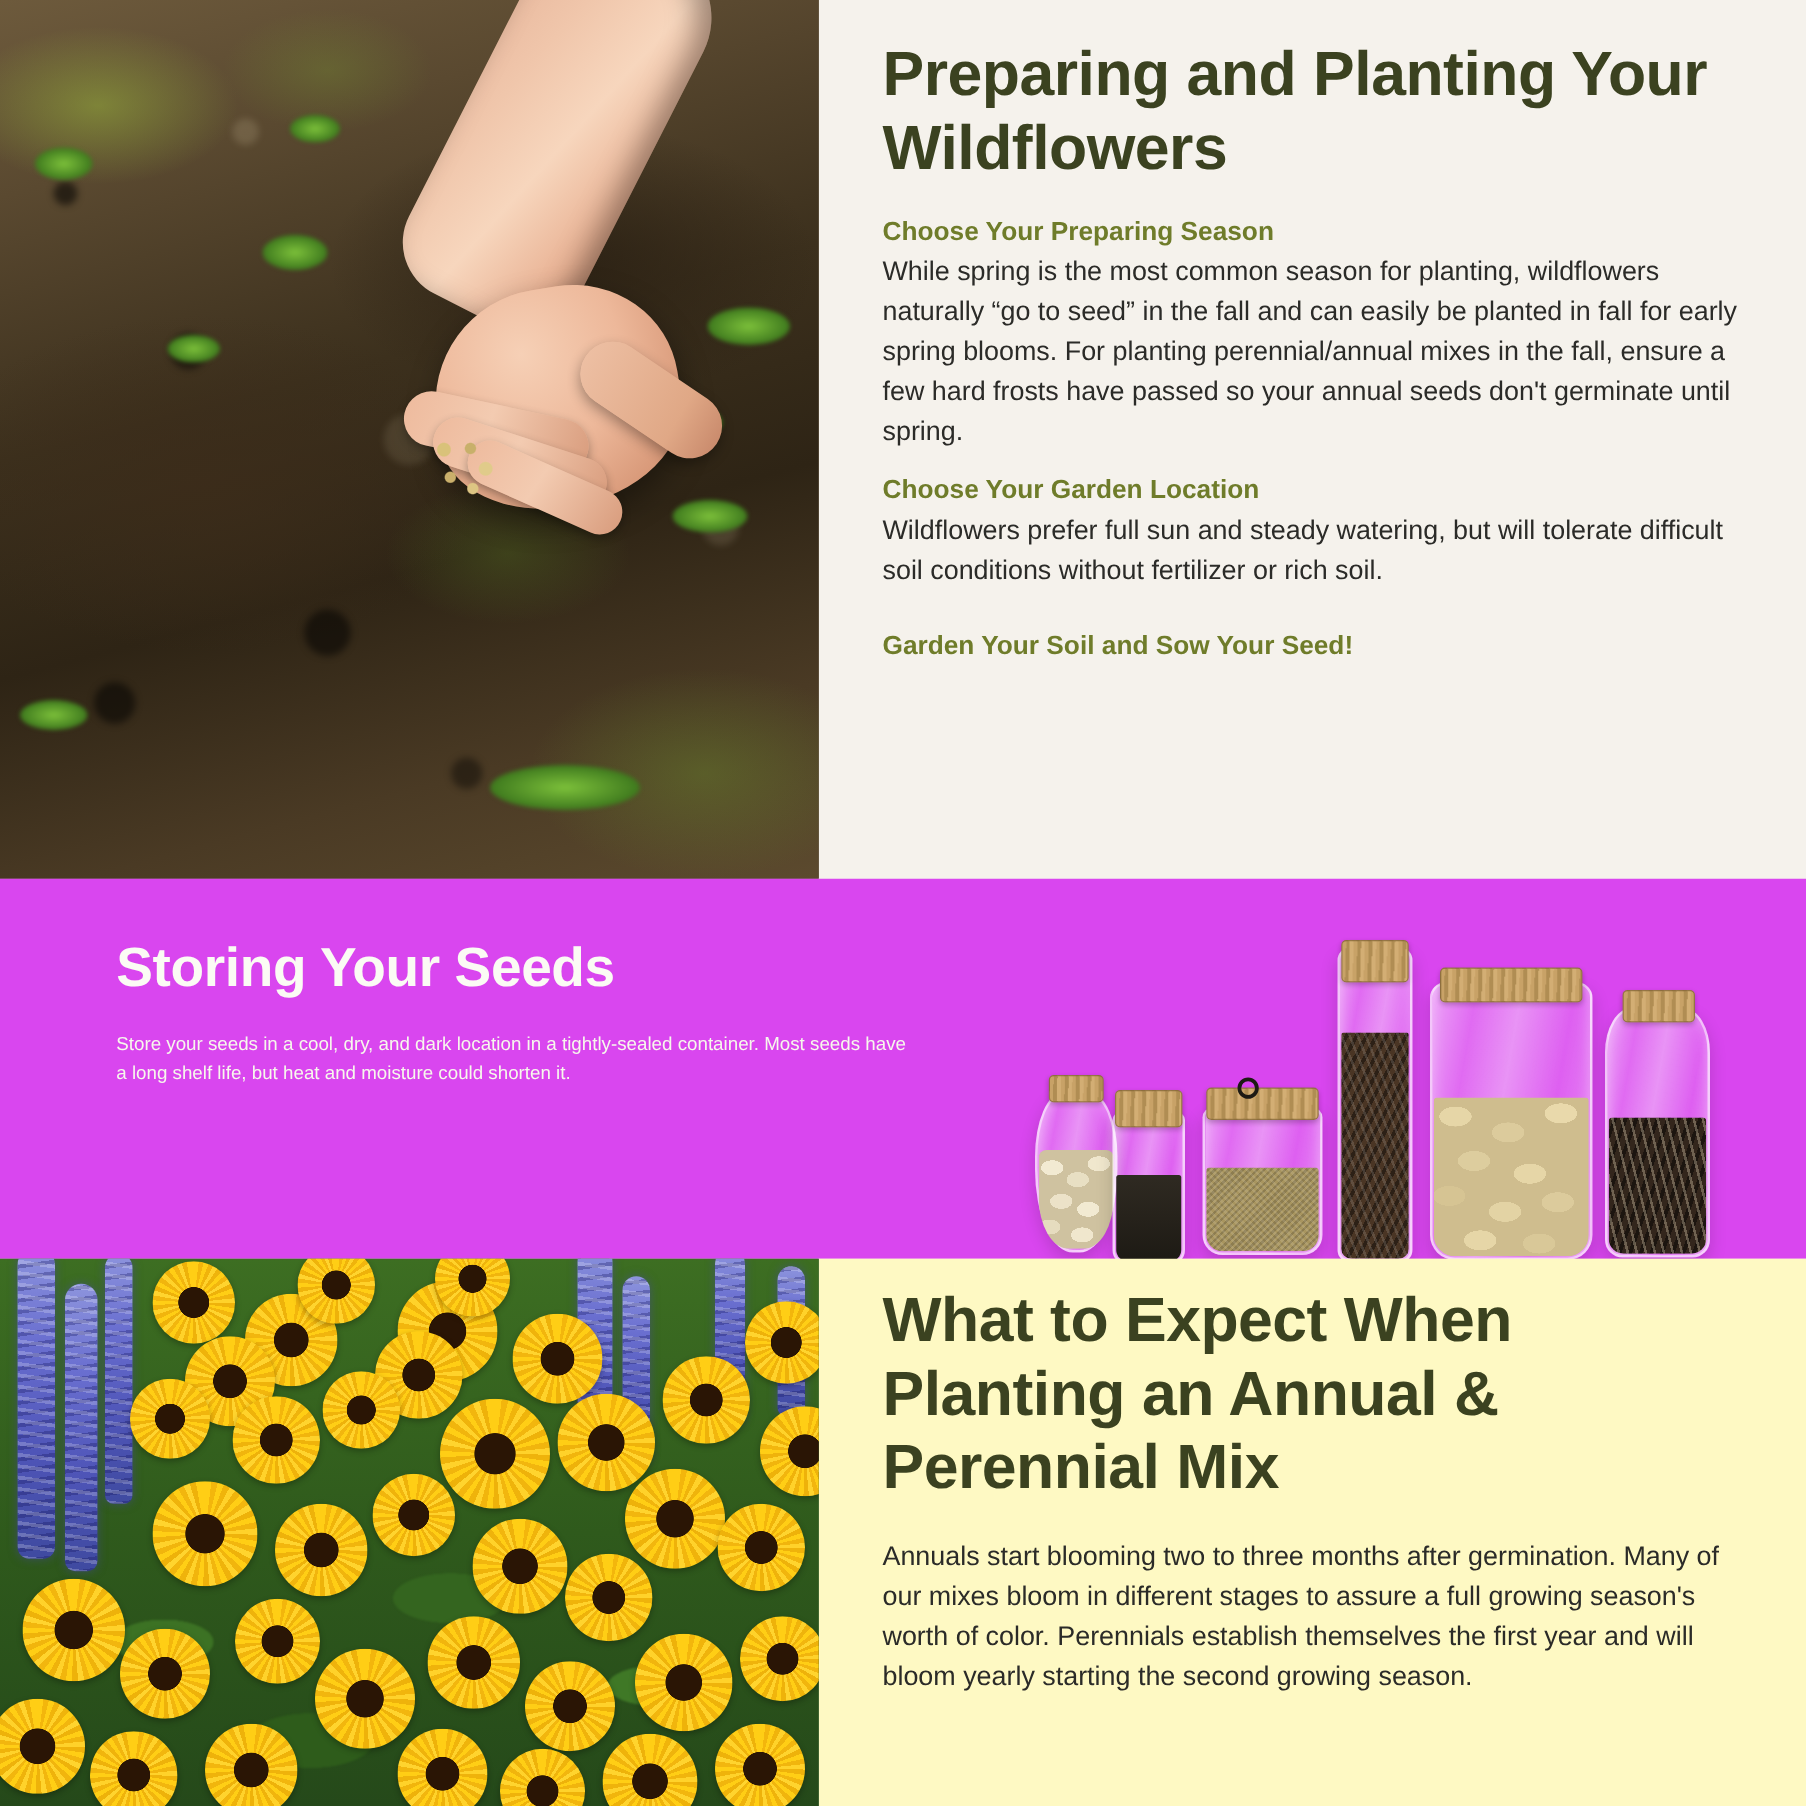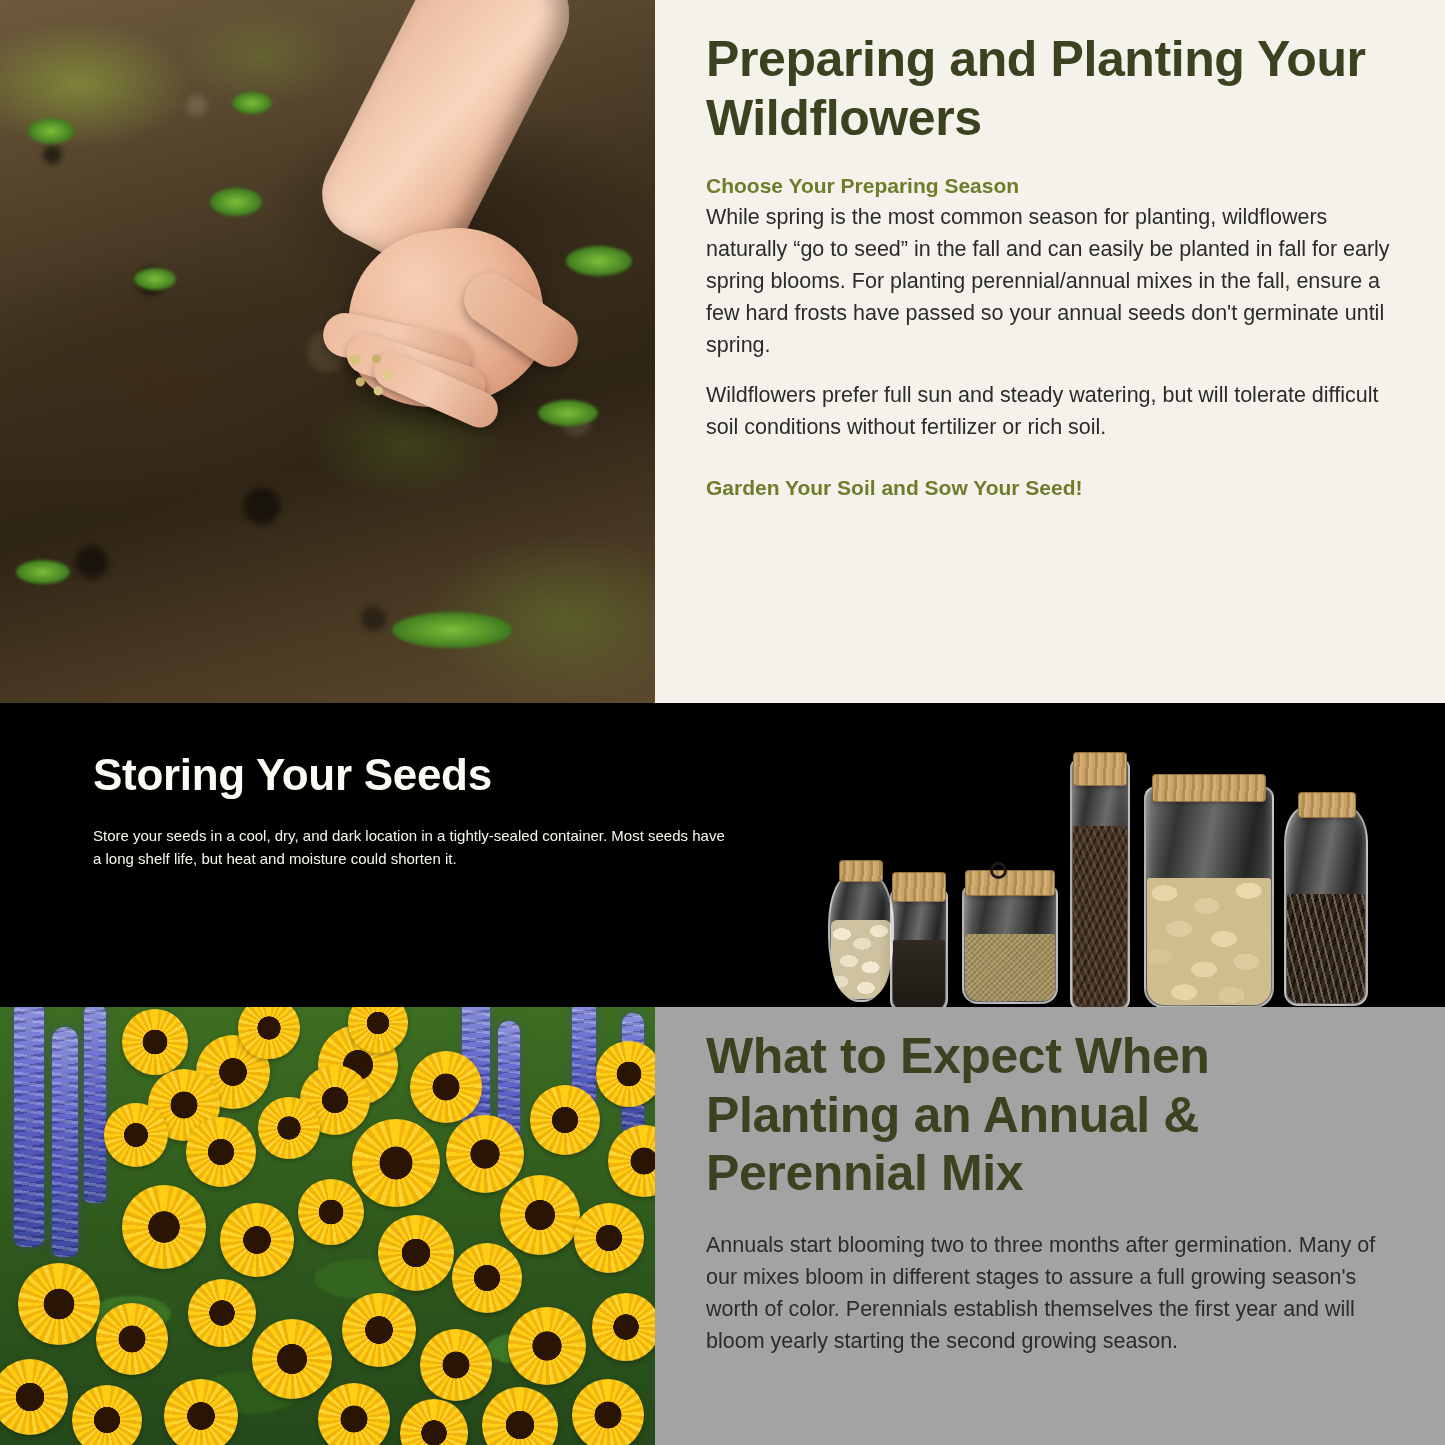--- a/index.html
+++ b/index.html
@@ -157,21 +157,21 @@
   }
   p.body.tight { margin-bottom: 32px; }
   p.body.last  { margin-bottom: 0; }
 
   
   .band-green {
     position: absolute;
     left: 0; top: 703px;
     width: 1445px;
     height: 304px;
-    background: #000000;
+    background: #d946ef;
     overflow: hidden;
   }
   .band-green-inner {
     position: absolute;
     left: 93px; top: 48px;
     width: 640px;
   }
   h2.band-title {
     color: #FBFBF4;
     font-size: 44px;
@@ -334,21 +334,21 @@
         #FFD22A 308deg 315deg, #EFB30B 315deg 322deg,
         #FFCE15 322deg 329deg, #F2B60E 329deg 336deg,
         #FFD42E 336deg 343deg, #EEB20A 343deg 350deg,
         #FFCE15 350deg 360deg);
     box-shadow: 0 2px 5px rgba(0,0,0,.30);
   }
 
   .col-text-bottom {
     width: 790px;
     height: 438px;
-    background: #a3a3a3;
+    background: #fef9c3;
     padding: 20px 52px 0 51px;
   }
   h2.title-bottom {
     color: #3B4220;
     font-size: 50px;
     font-weight: 700;
     line-height: 1.17;
     letter-spacing: -0.4px;
     margin-bottom: 26px;
   }
@@ -383,20 +383,21 @@
         <div class="seeds-in-hand"></div>
       </div>
     </div>
 
     <div class="col-text-top">
       <h1 class="title">Preparing and Planting Your Wildflowers</h1>
 
       <h3 class="subhead">Choose Your Preparing Season</h3>
       <p class="body">While spring is the most common season for planting, wildflowers naturally “go to seed” in the fall and can easily be planted in fall for early spring blooms. For planting perennial/annual mixes in the fall, ensure a few hard frosts have passed so your annual seeds don't germinate until spring.</p>
 
+      <h3 class="subhead">Choose Your Garden Location</h3>
       <p class="body tight">Wildflowers prefer full sun and steady watering, but will tolerate difficult soil conditions without fertilizer or rich soil.</p>
 
       <h3 class="subhead">Garden Your Soil and Sow Your Seed!</h3>
     </div>
   </div>
 
   <div class="band-green">
     <div class="band-green-inner">
       <h2 class="band-title">Storing Your Seeds</h2>
       <p class="band-body">Store your seeds in a cool, dry, and dark location in a tightly-sealed container. Most seeds have a long shelf life, but heat and moisture could shorten it.</p>

